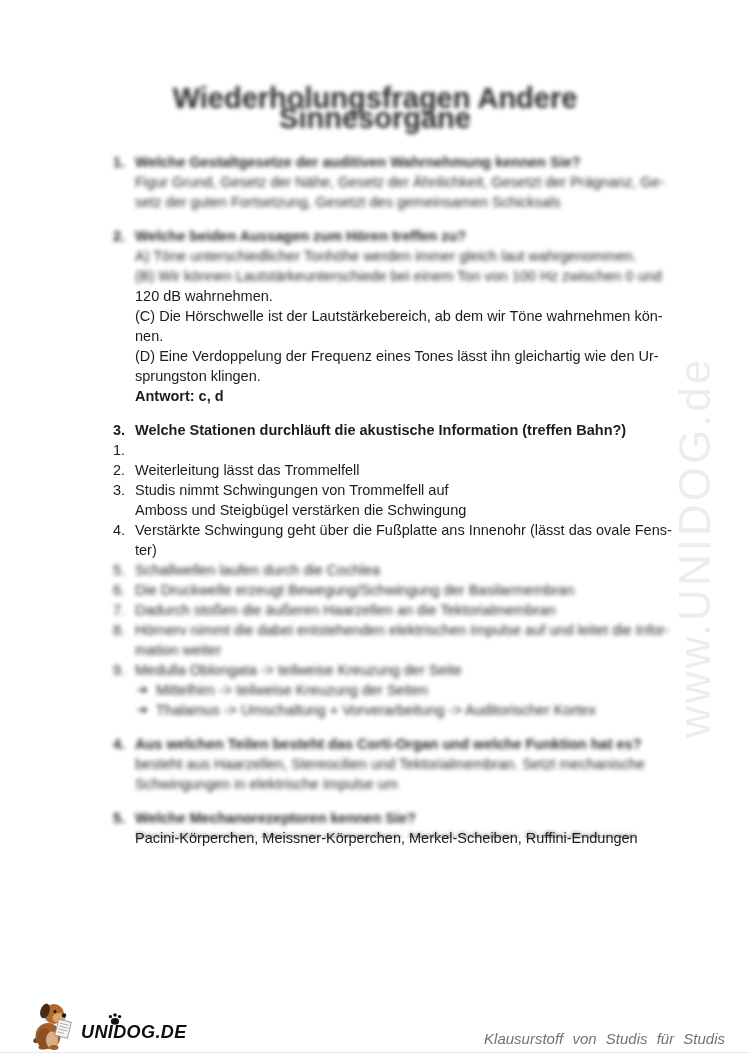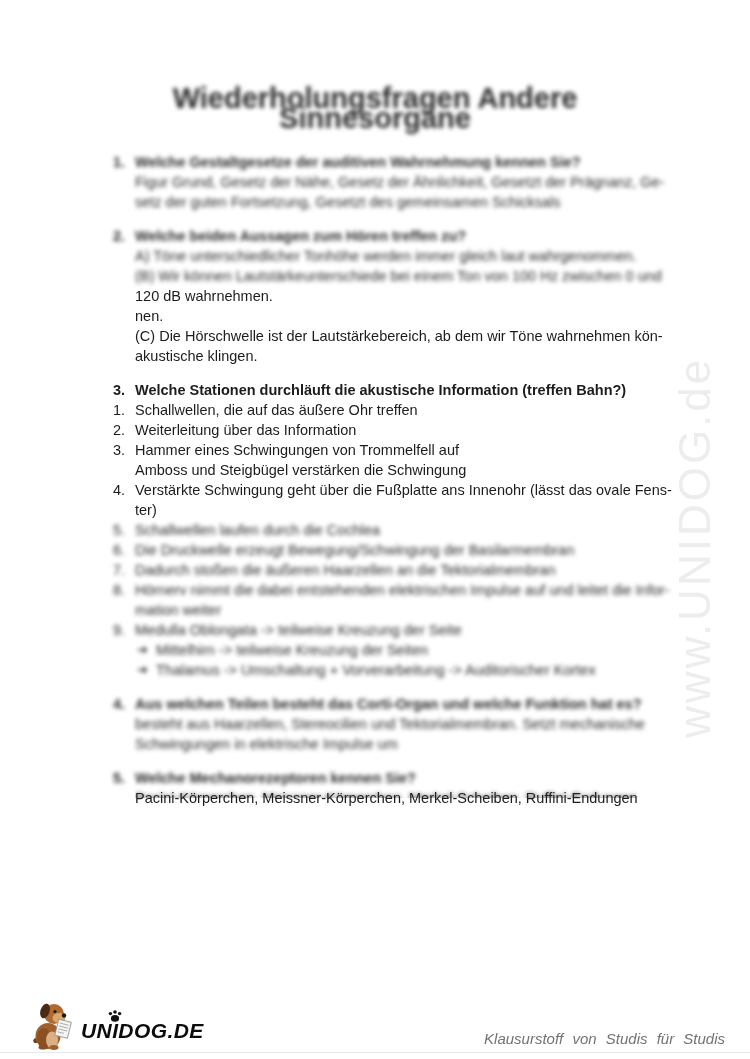--- a/index.html
+++ b/index.html
@@ -38,21 +38,21 @@
   .footer-rule{
     position:absolute;left:0;top:1052px;width:750px;height:1px;
     background:#e4e8ec;
   }
   .logo{
     position:absolute;left:30px;top:1000px;
     display:flex;align-items:flex-end;
   }
   .logo-text{
     position:relative;margin-left:5px;padding-bottom:7px;
-    font-style:italic;font-weight:bold;font-size:21px;
+    font-style:italic;font-weight:bold;font-size:18px;
     letter-spacing:0.4px;color:#0c0c0c;
   }
   .paw{position:absolute;top:-9px;left:27px;line-height:0;}
   .tagline{
     position:absolute;right:25px;top:1030px;
     font-style:italic;font-size:15px;color:#737373;word-spacing:5px;
   }
 </style>
 </head>
 <body>
@@ -90,49 +90,56 @@
     <div class="line blur">
       <span class="ln-num"></span>
       <span class="ln-text">(B) Wir können Lautstärkeunterschiede bei einem Ton von 100 Hz zwischen 0 und</span>
     </div>
     <div class="line">
       <span class="ln-num"></span>
       <span class="ln-text">120 dB wahrnehmen.</span>
     </div>
     <div class="line">
       <span class="ln-num"></span>
+      <span class="ln-text">(C) Die Hörschwelle ist der Lautstärkebereich, ab dem wir Töne wahrnehmen kön-</span>
+    </div>
+    <div class="line">
+      <span class="ln-num"></span>
       <span class="ln-text">nen.</span>
     </div>
     <div class="line">
       <span class="ln-num"></span>
-      <span class="ln-text">(C) Die Hörschwelle ist der Lautstärkebereich, ab dem wir Töne wahrnehmen kön-</span>
-    </div>
-    <div class="line">
-      <span class="ln-num"></span>
-      <span class="ln-text">akustische klingen.</span>
+      <span class="ln-text">(D) Eine Verdoppelung der Frequenz eines Tones lässt ihn gleichartig wie den Ur-</span>
+    </div>
+    <div class="line">
+      <span class="ln-num"></span>
+      <span class="ln-text">sprungston klingen.</span>
+    </div>
+    <div class="line">
+      <span class="ln-num"></span>
+      <span class="ln-text bold">Antwort: c, d</span>
     </div>
   </section>
 
   <section class="sec">
     <div class="line">
       <span class="ln-num bold">3.</span>
       <span class="ln-text bold">Welche Stationen durchläuft die akustische Information (treffen Bahn?)</span>
     </div>
 
     <div class="line">
       <span class="ln-num">1.</span>
-      <span class="ln-text">Schallwellen, die auf das äußere Ohr treffen</span>
     </div>
     <div class="line">
       <span class="ln-num">2.</span>
-      <span class="ln-text">Weiterleitung über das Information</span>
+      <span class="ln-text">Weiterleitung lässt das Trommelfell</span>
     </div>
     <div class="line">
       <span class="ln-num">3.</span>
-      <span class="ln-text">Hammer eines Schwingungen von Trommelfell auf</span>
+      <span class="ln-text">Studis nimmt Schwingungen von Trommelfell auf</span>
     </div>
     <div class="line">
       <span class="ln-num"></span>
       <span class="ln-text">Amboss und Steigbügel verstärken die Schwingung</span>
     </div>
     <div class="line">
       <span class="ln-num">4.</span>
       <span class="ln-text">Verstärkte Schwingung geht über die Fußplatte ans Innenohr (lässt das ovale Fens-</span>
     </div>
     <div class="line">

